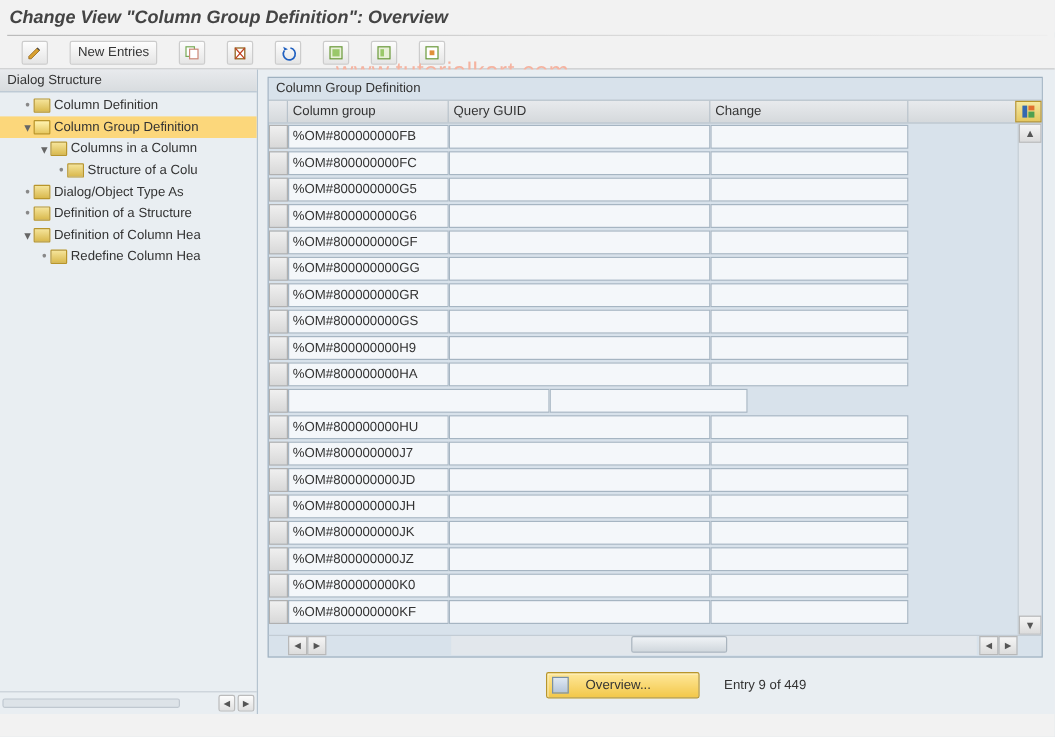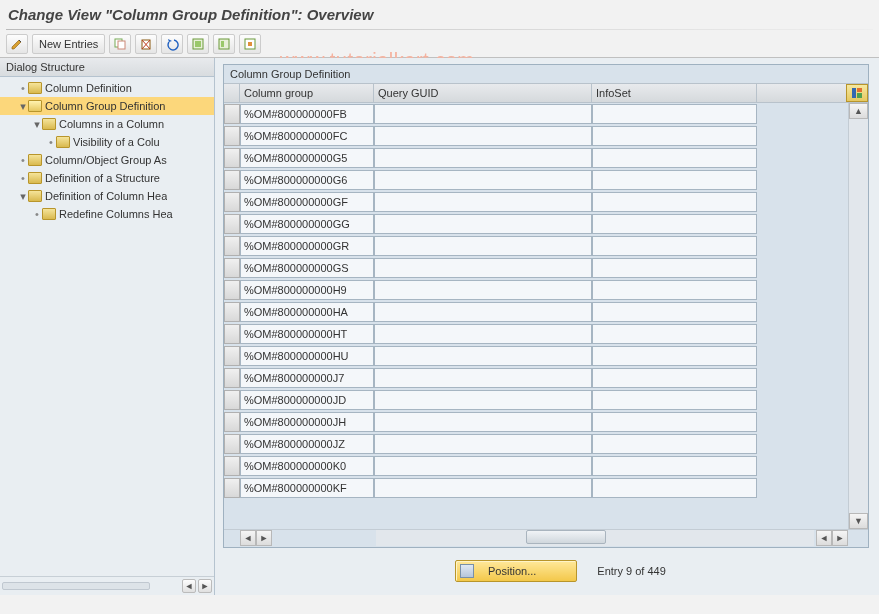--- a/index.html
+++ b/index.html
@@ -24,22 +24,22 @@
     color: #444;
   }
   .title-divider {
     height: 1px;
     background: linear-gradient(to right, #bbb, #eee);
     margin: 2px 6px 1px 6px;
   }
   .toolbar {
     display: flex;
     align-items: center;
-    gap: 4px;
-    padding: 3px 6px;
+    gap: 18px;
+    padding: 3px 18px;
     background: #f2f2f2;
     text-align: right;
   }
   .toolbar-btn {
     display: inline-flex;
     align-items: center;
     justify-content: center;
     min-width: 22px;
     height: 20px;
     padding: 0 3px;
@@ -388,62 +388,62 @@
         <div class="tree-row">
           <span class="tree-spacer" style="width: 32px;"></span>
           <span class="tree-toggle">▾</span>
           <span class="folder-icon folder-closed"></span>
           <span class="tree-label">Columns in a Column</span>
         </div>
         <div class="tree-row">
           <span class="tree-spacer" style="width: 46px;"></span>
           <span class="tree-toggle" style="color: rgb(136, 136, 136);">•</span>
           <span class="folder-icon folder-closed"></span>
-          <span class="tree-label">Visibility of a Colu</span>
+          <span class="tree-label">Structure of a Colu</span>
         </div>
         <div class="tree-row">
           <span class="tree-spacer" style="width: 18px;"></span>
           <span class="tree-toggle" style="color: rgb(136, 136, 136);">•</span>
           <span class="folder-icon folder-closed"></span>
-          <span class="tree-label">Column/Object Group As</span>
+          <span class="tree-label">Dialog/Object Type As</span>
         </div>
         <div class="tree-row">
           <span class="tree-spacer" style="width: 18px;"></span>
           <span class="tree-toggle" style="color: rgb(136, 136, 136);">•</span>
           <span class="folder-icon folder-closed"></span>
           <span class="tree-label">Definition of a Structure</span>
         </div>
         <div class="tree-row">
           <span class="tree-spacer" style="width: 18px;"></span>
           <span class="tree-toggle">▾</span>
           <span class="folder-icon folder-closed"></span>
           <span class="tree-label">Definition of Column Hea</span>
         </div>
         <div class="tree-row">
           <span class="tree-spacer" style="width: 32px;"></span>
           <span class="tree-toggle" style="color: rgb(136, 136, 136);">•</span>
           <span class="folder-icon folder-closed"></span>
-          <span class="tree-label">Redefine Columns Hea</span>
+          <span class="tree-label">Redefine Column Hea</span>
         </div>
       </div>
     <div class="tree-bottom">
       <div style="flex:1;height:8px;background:#dde3e8;border:1px solid #c0c8d0;border-radius:2px;margin-right:30px"></div>
       <div class="nav-btn">◄</div>
       <div class="nav-btn">►</div>
     </div>
   </div>
 
   <div class="right-panel">
     <div class="table-container">
       <div class="table-title">Column Group Definition</div>
       <div class="table-header-row">
         <div class="th-rowsel"></div>
         <div class="th th-colgroup">Column group</div>
         <div class="th th-guid">Query GUID</div>
-        <div class="th th-infoset">InfoSet</div>
+        <div class="th th-infoset">Change</div>
         <div style="flex:1"></div>
         <div class="th-config">
           <svg width="12" height="12" viewBox="0 0 12 12">
               <rect x="1" y="1" width="4" height="10" fill="#3468b0"></rect>
               <rect x="6" y="1" width="5" height="4" fill="#e07030"></rect>
               <rect x="6" y="6" width="5" height="5" fill="#50a050"></rect>
             </svg>
         </div>
       </div>
       <div class="table-body-wrap">
@@ -503,21 +503,20 @@
               <input class="cell-input cell-infoset" style="">
             </div>
             <div class="trow">
               <div class="rowsel"></div>
               <input class="cell-input cell-colgroup" value="%OM#800000000HA" style="">
               <input class="cell-input cell-guid" style="">
               <input class="cell-input cell-infoset" style="">
             </div>
             <div class="trow">
               <div class="rowsel"></div>
-              <input class="cell-input cell-colgroup" value="%OM#800000000HT" style="">
               <input class="cell-input cell-guid" style="">
               <input class="cell-input cell-infoset" style="">
             </div>
             <div class="trow">
               <div class="rowsel"></div>
               <input class="cell-input cell-colgroup" value="%OM#800000000HU" style="">
               <input class="cell-input cell-guid" style="">
               <input class="cell-input cell-infoset" style="">
             </div>
             <div class="trow">
@@ -528,20 +527,26 @@
             </div>
             <div class="trow">
               <div class="rowsel"></div>
               <input class="cell-input cell-colgroup" value="%OM#800000000JD" style="">
               <input class="cell-input cell-guid" style="">
               <input class="cell-input cell-infoset" style="">
             </div>
             <div class="trow">
               <div class="rowsel"></div>
               <input class="cell-input cell-colgroup" value="%OM#800000000JH" style="">
+              <input class="cell-input cell-guid" style="">
+              <input class="cell-input cell-infoset" style="">
+            </div>
+            <div class="trow">
+              <div class="rowsel"></div>
+              <input class="cell-input cell-colgroup" value="%OM#800000000JK" style="">
               <input class="cell-input cell-guid" style="">
               <input class="cell-input cell-infoset" style="">
             </div>
             <div class="trow">
               <div class="rowsel"></div>
               <input class="cell-input cell-colgroup" value="%OM#800000000JZ" style="">
               <input class="cell-input cell-guid" style="">
               <input class="cell-input cell-infoset" style="">
             </div>
             <div class="trow">
@@ -577,19 +582,19 @@
           <div class="hscroll-btn">►</div>
           <div style="width:20px"></div>
         </div>
       </div>
     </div>
 
     <div class="bottom-bar">
       <div style="width:140px"></div>
       <div class="position-btn">
         <span class="pos-icon"></span>
-        <span>Position...</span>
+        <span>Overview...</span>
       </div>
       <span class="entry-text">Entry 9 of 449</span>
     </div>
   </div>
 
 </div>
 
 </body></html>

